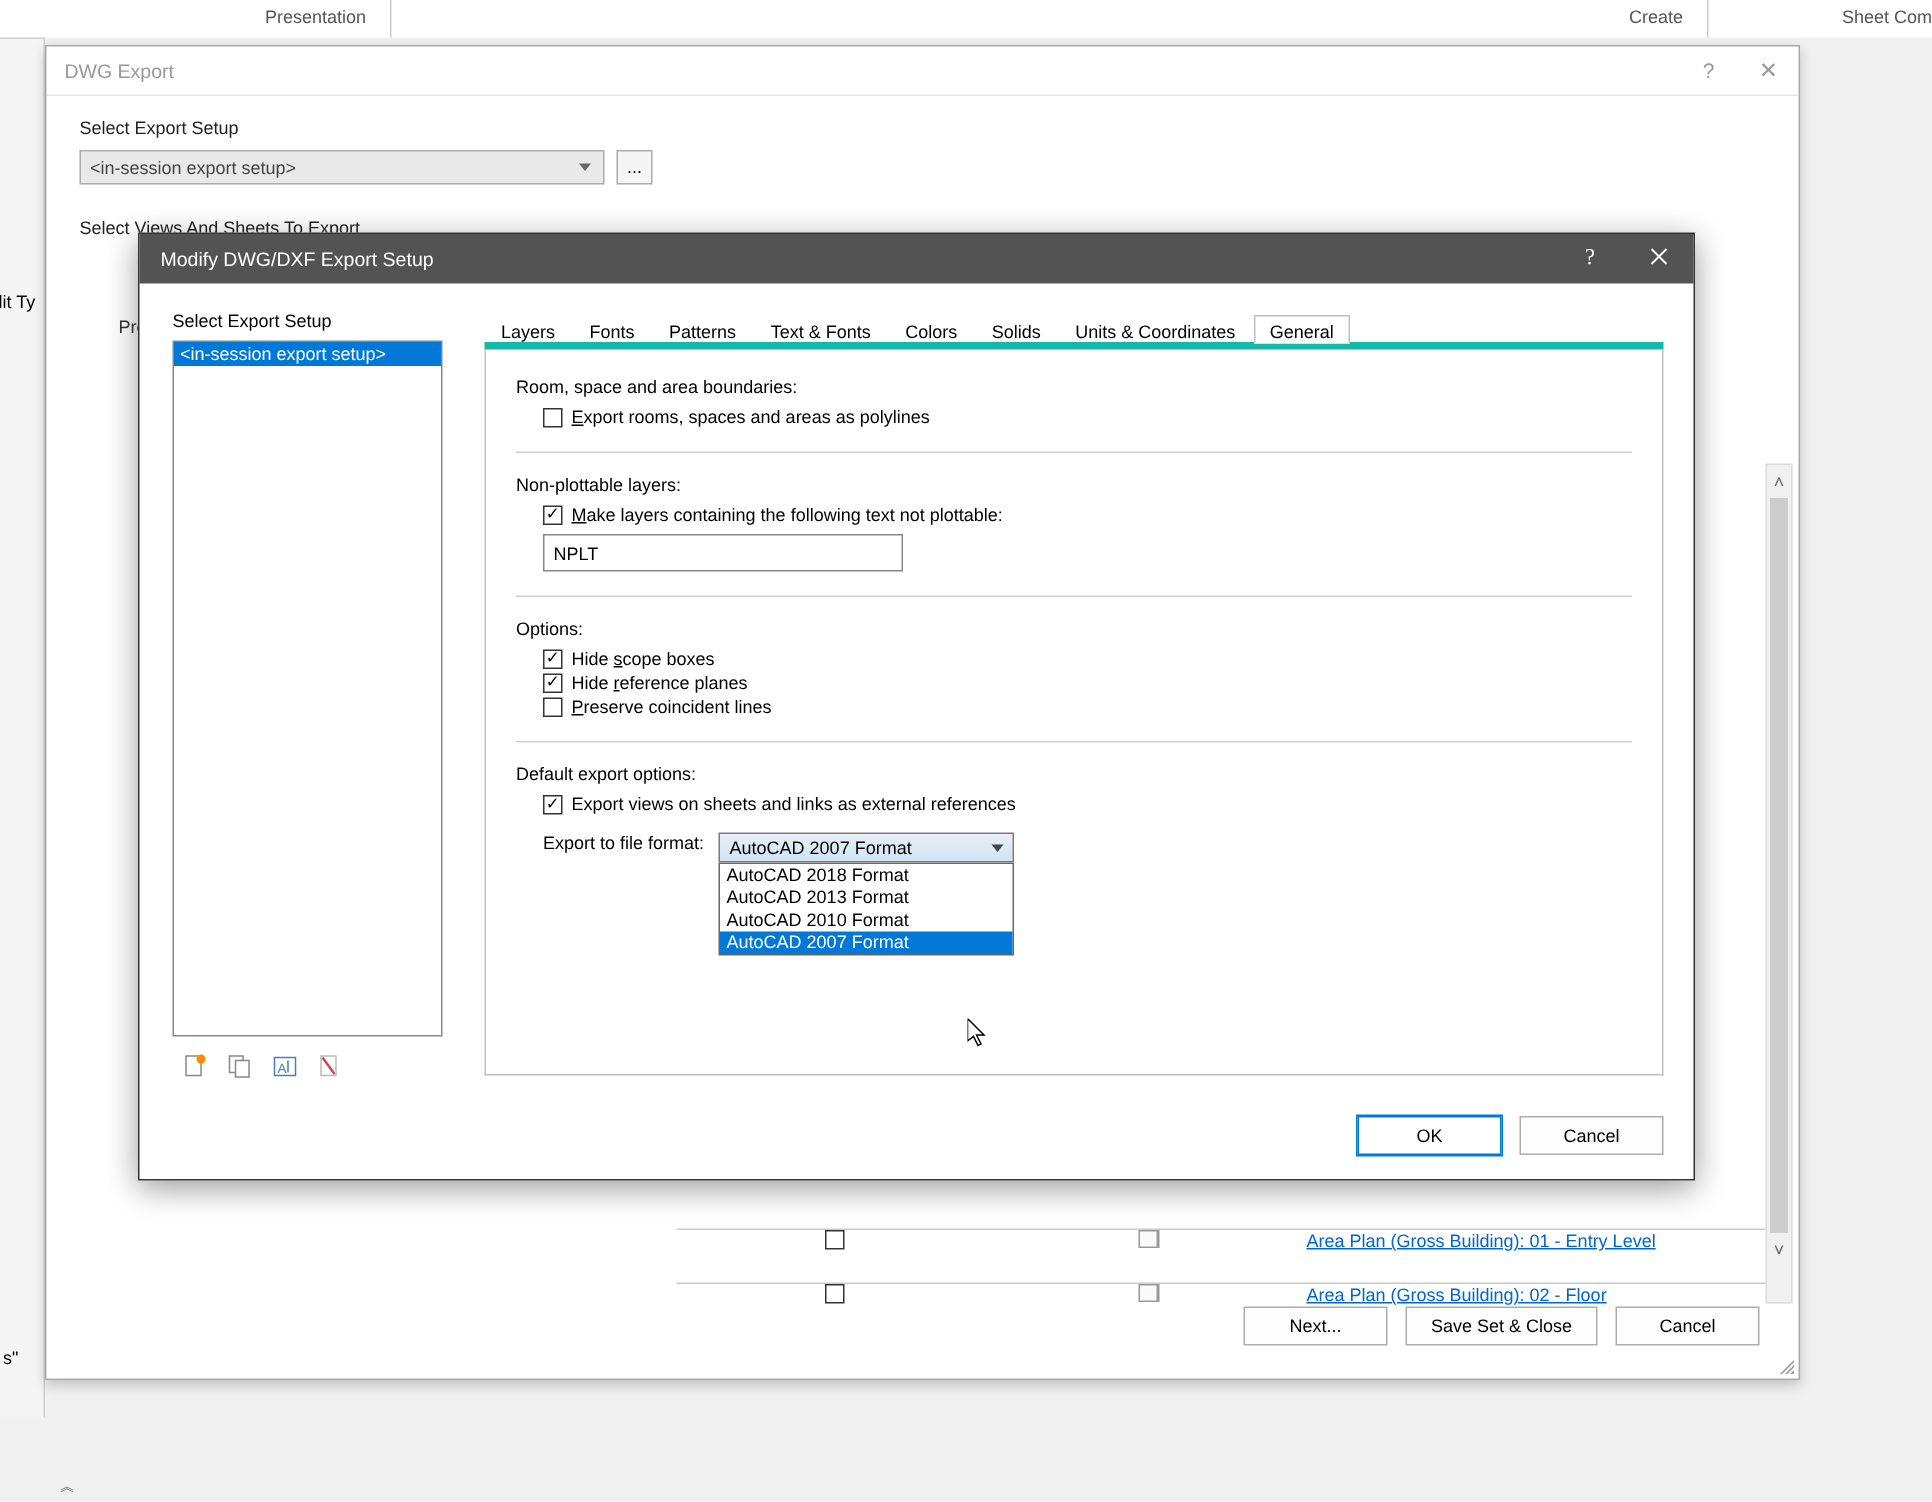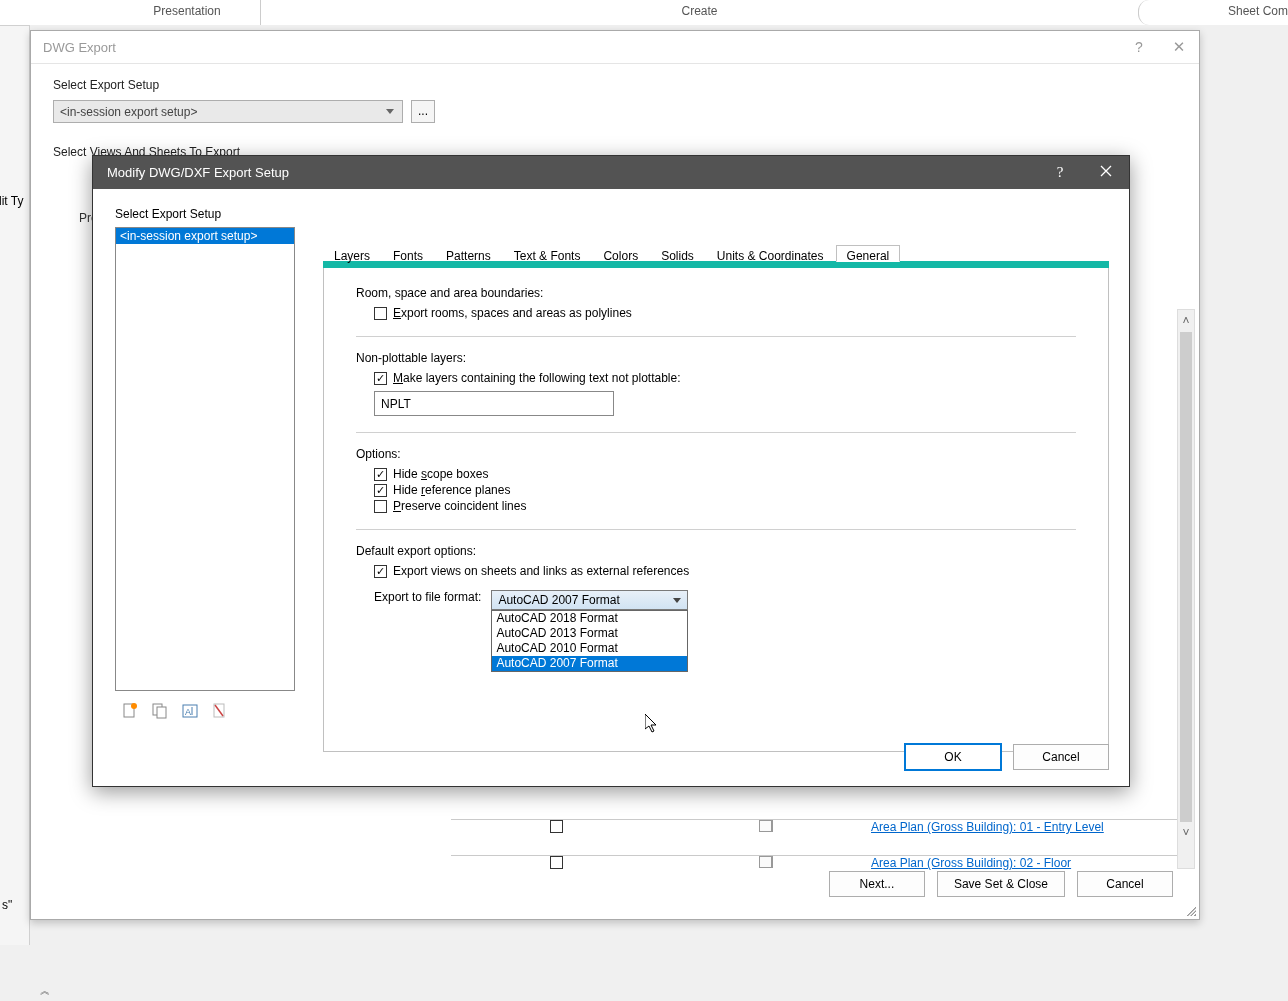--- a/index.html
+++ b/index.html
@@ -18,26 +18,26 @@
     .bg-ribbon {
       position: absolute;
       top: 0; left: 0; right: 0;
       height: 25px;
       display: flex;
       background: #fff;
     }
     .ribbon-tab {
       border-left: 1px solid #ccc;
       padding: 4px 16px;
-      text-align: center;
+      text-align: right;
       color: #555;
     }
     .ribbon-tab.presentation { width: 260px; border-left: none; padding-left: 130px; }
     .ribbon-tab.create { flex: 1; }
-    .ribbon-tab.sheet { width: 150px; text-align: right; padding-right: 0; border-radius: 11px; }
+    .ribbon-tab.sheet { width: 150px; text-align: right; padding-right: 0; }
     
     .bg-panel-left {
       position: absolute;
       left: 0; top: 25px;
       width: 30px; height: 920px;
       background: #f5f5f5;
       border-right: 1px solid #d0d0d0;
       border-top: 1px solid #d0d0d0;
     }
     .bg-panel-left .edit-ty {
@@ -204,42 +204,41 @@
     
     .right-pane {
       position: absolute;
       left: 230px; top: 20px;
       right: 20px;
       bottom: 68px;
     }
     
     .tabs {
       display: flex;
-      border-bottom: 7px solid #14b8a6;
+      border-bottom: 5px solid #14b8a6;
       height: 24px;
-      margin-top: 35px;
     }
     .tab {
       padding: 3px 10px 0 10px;
       border: 1px solid transparent;
       border-bottom: none;
       margin-right: 1px;
       position: relative;
       top: 1px;
     }
     .tab.active {
       border-color: #c0c0c0;
       background: #fff;
       border-bottom: 1px solid #fff;
     }
     
     .tab-content {
       border: 1px solid #c0c0c0;
       border-top: none;
-      padding: 18px 32px;
+      padding: 18px 20px;
       height: 484px;
       position: relative;
     }
     
     .grp-label { margin-bottom: 6px; }
     .check-row { display: flex; align-items: center; gap: 6px; margin-left: 18px; margin-top: 2px; margin-bottom: 2px;}
     .check {
       width: 13px; height: 13px;
       border: 1px solid #333;
       display: inline-flex;

